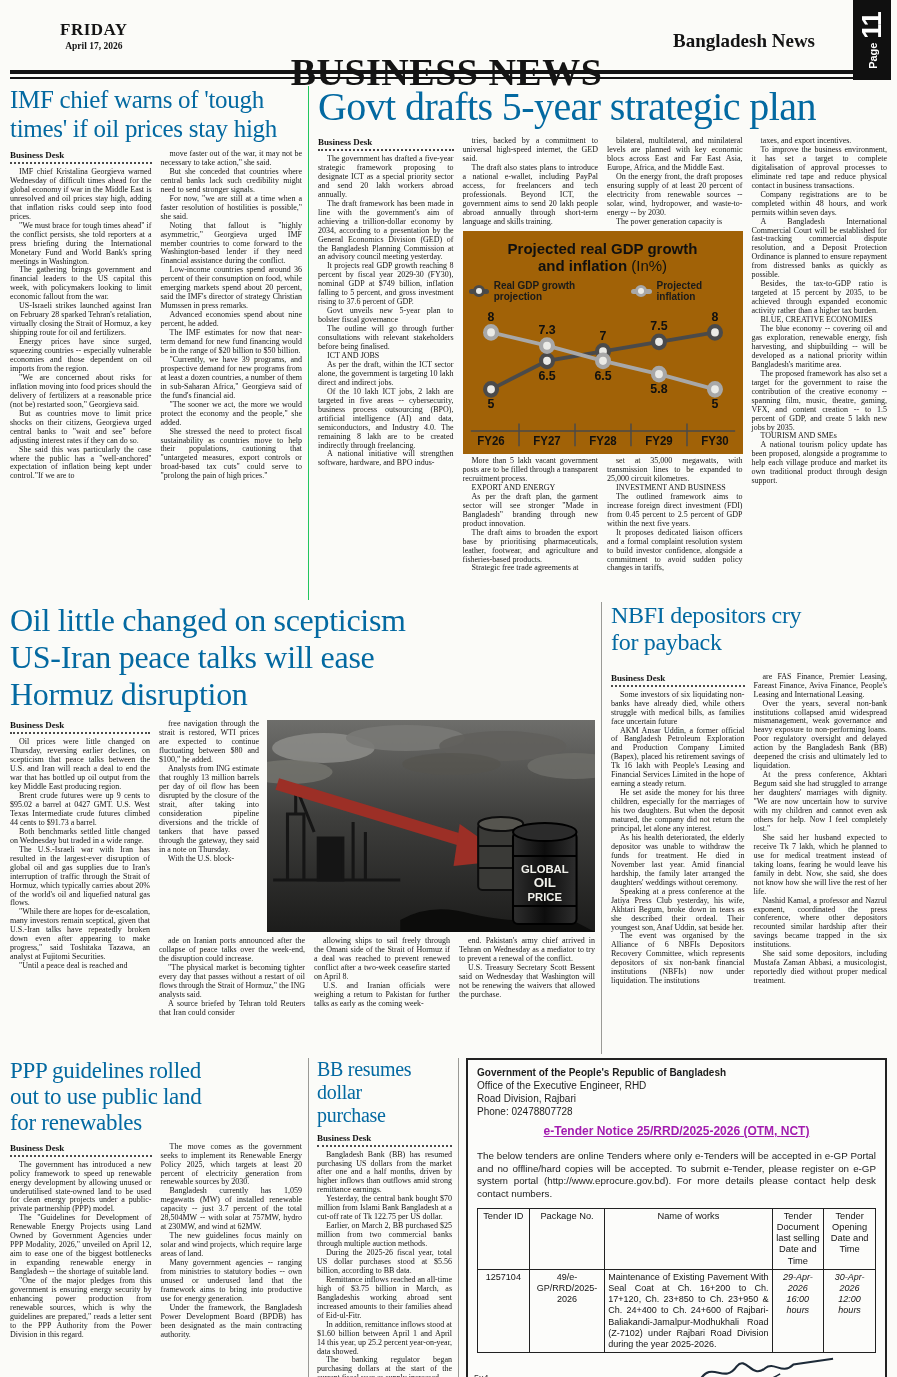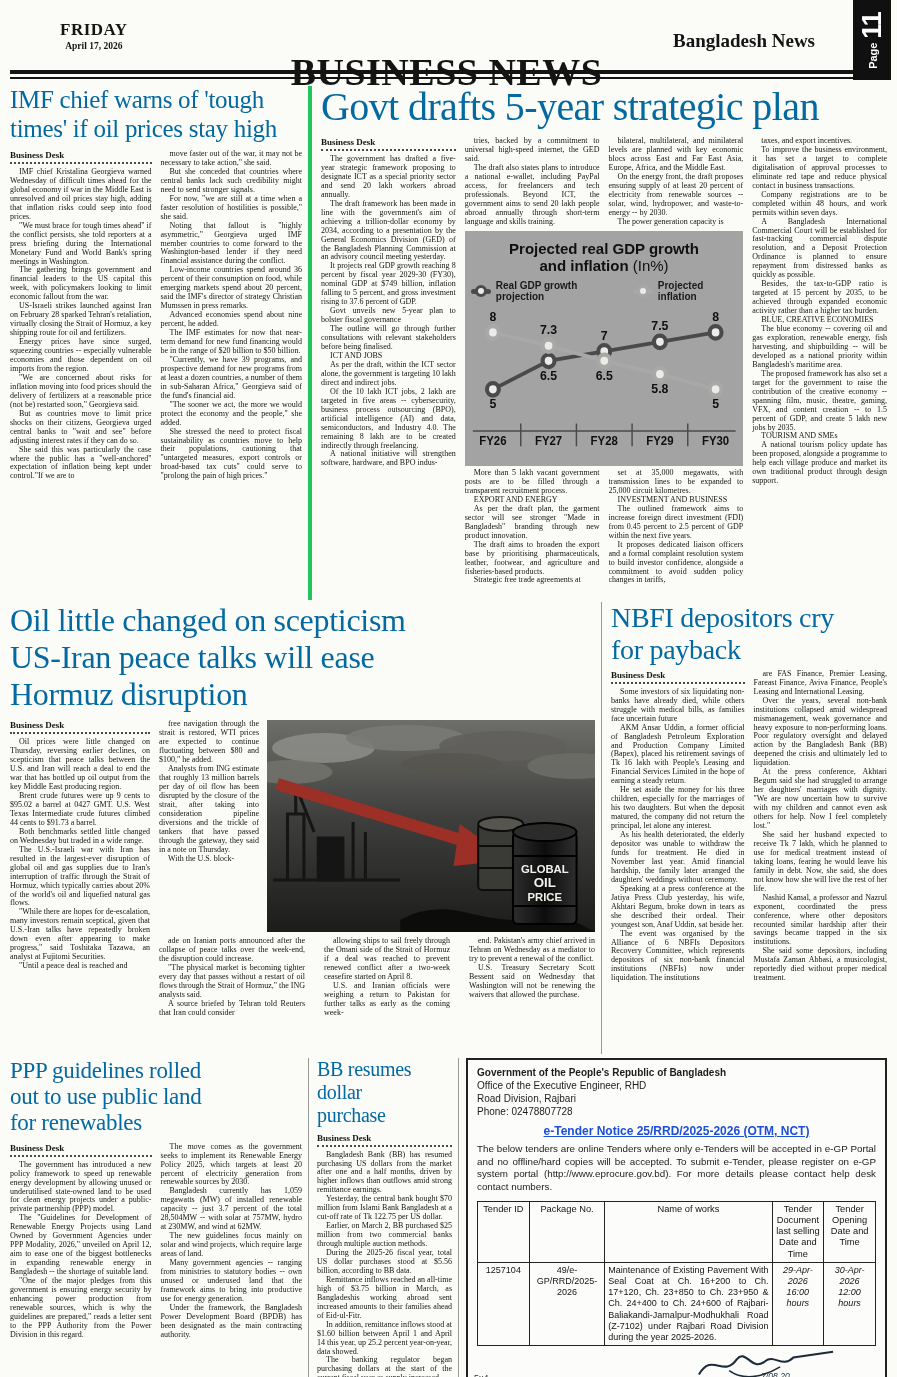--- a/index.html
+++ b/index.html
@@ -29,34 +29,34 @@
   .hl-line { display:block; }
   .byline { font-weight:bold; font-size:9px; padding-bottom:2px;
             border-bottom:2px dotted #4a4a4a; margin-bottom:4px; }
   .paras .para { font-size:8px; line-height:1.12; text-align:justify; text-indent:9px; }
   .art { overflow:hidden; }
 
   
   .top { display:grid; grid-template-columns:292px 1fr; height:514px; }
   .hl-imf { font-size:25px; line-height:1.14; margin-bottom:7px; }
   .imf-cols { display:grid; grid-template-columns:1fr 1fr; column-gap:9px; height:446px; overflow:hidden; }
-  .art-govt { border-left:4px solid #22c55e; margin-left:6px; padding-left:9px; }
+  .art-govt { border-left:1px solid #22c55e; margin-left:6px; padding-left:9px; }
   .hl-govt { font-size:40px; line-height:1.05; margin-bottom:9px; letter-spacing:-.6px; }
   .govt-body { display:grid; grid-template-columns:repeat(4,1fr);
                grid-template-rows:auto auto 1fr; column-gap:9px; height:452px; overflow:hidden; }
   .g-col1  { grid-area:1/1/4/2; }
   .g-col2t { grid-area:1/2/2/3; }
   .g-col3t { grid-area:1/3/2/4; }
   .g-col4  { grid-area:1/4/4/5; }
   .chartbox{ grid-area:2/2/3/4; }
   .g-col2b { grid-area:3/2/4/3; overflow:hidden; }
   .g-col3b { grid-area:3/3/4/4; overflow:hidden; }
 
   
-  .chartbox { background:#a3a3a3; padding:9px 6px 14px; margin:4px 0 3px; }
+  .chartbox { background:#a16207; padding:9px 6px 2px; margin:4px 0 3px; }
   .chart-title { text-align:center; font-family:"Liberation Sans",sans-serif;
                  font-weight:bold; font-size:15px; line-height:1.15; color:#101010; }
   .chart-title .t-normal { font-weight:normal; }
   .chart-legend { display:flex; justify-content:center; align-items:center; gap:16px;
                   margin:6px 0 0; font-family:"Liberation Sans",sans-serif;
                   font-weight:bold; font-size:10px; color:#1a1a1a; }
   .lg-item { display:flex; align-items:center; gap:5px; }
   .lg-marker { position:relative; width:22px; height:5px; border-radius:2.5px; display:inline-block; }
   .lg-dark  { background:#4a4a4a; }
   .lg-light { background:#a8a8a8; }
@@ -69,41 +69,41 @@
   #chart-plot .cat-label { font-family:"Liberation Sans",sans-serif; font-weight:bold; font-size:12.5px; fill:#101010; }
 
   
   .mid { display:grid; grid-template-columns:1fr 292px; height:452px; margin-top:2px; }
   .hl-oil { font-size:32px; line-height:1.16; margin-bottom:7px; }
   .oil-body { display:grid; grid-template-columns:140px 1fr; column-gap:9px; height:326px; overflow:hidden; }
   .o-right { display:flex; flex-direction:column; }
   .o-top { display:grid; grid-template-columns:100px 1fr; column-gap:8px; }
   .oil-img { width:100%; height:212px; display:block; }
   .o-col2t { overflow:hidden; height:212px; }
-  .o-bottom { display:grid; grid-template-columns:146px 1fr 1fr; column-gap:19px; margin-top:5px; overflow:hidden; }
+  .o-bottom { display:grid; grid-template-columns:146px 1fr 1fr; column-gap:9px; margin-top:5px; overflow:hidden; }
   .art-nbfi { border-left:1px solid #9a9a96; margin-left:6px; padding-left:9px; }
-  .hl-nbfi { font-size:28px; line-height:1.14; margin-bottom:4px; }
+  .hl-nbfi { font-size:24px; line-height:1.14; margin-bottom:16px; }
   .nbfi-cols { display:grid; grid-template-columns:1fr 1fr; column-gap:9px; height:362px; overflow:hidden; }
 
   
   .bottom { display:grid; grid-template-columns:292px 150px 1fr; height:336px; margin-top:4px; }
   .hl-ppp { font-size:23px; line-height:1.14; margin-bottom:6px; }
   .ppp-cols { display:grid; grid-template-columns:1fr 1fr; column-gap:9px; height:244px; overflow:hidden; }
   .art-bb { border-left:1px solid #9a9a96; margin-left:6px; padding-left:8px; }
   .hl-bb { font-size:20px; line-height:1.16; margin-bottom:5px; }
   .bb-paras { height:274px; overflow:hidden; }
 
   
   .tender-wrap { border-left:1px solid #9a9a96; margin-left:6px; padding-left:7px; }
   .tender { border:2px solid #222; height:332px; padding:6px 9px 4px; position:relative;
             font-family:"Liberation Sans",sans-serif; background:#fcfcfa; overflow:hidden; }
   .t-head div { text-align:left; font-size:10px; line-height:1.3; color:#1c1c1c; }
   .t-g1 { font-weight:bold; }
-  .t-title { text-align:center; margin:6px 0 5px; font-size:12px; font-weight:bold;
-             text-decoration:underline; color:#1d4ed8; }
+  .t-title { text-align:center; margin:6px 0 12px; font-size:12px; font-weight:bold;
+             text-decoration:underline; color:#a21caf; }
   .t-body { font-size:9.8px; line-height:1.3; text-align:justify; margin-bottom:7px; color:#1c1c1c; }
   .t-table { width:100%; border-collapse:collapse; }
   .t-table th, .t-table td { border:1px solid #222; padding:2px 3px; vertical-align:top; }
   .t-table th { font-weight:normal; text-align:center; font-size:9.3px; line-height:1.2; }
   .t-table td { font-size:9px; line-height:1.25; }
   .td-center { text-align:center; }
   .td-works { text-align:justify; font-size:8.6px; }
   .td-date { text-align:center; font-style:italic; }
   .col-id{width:13%;} .col-pkg{width:19%;} .col-works{width:42%;} .col-sell{width:13%;} .col-open{width:13%;}
   .t-sign { width:220px; margin:2px 0 0 auto; text-align:center; font-size:10px; line-height:1.3; color:#161616; }

